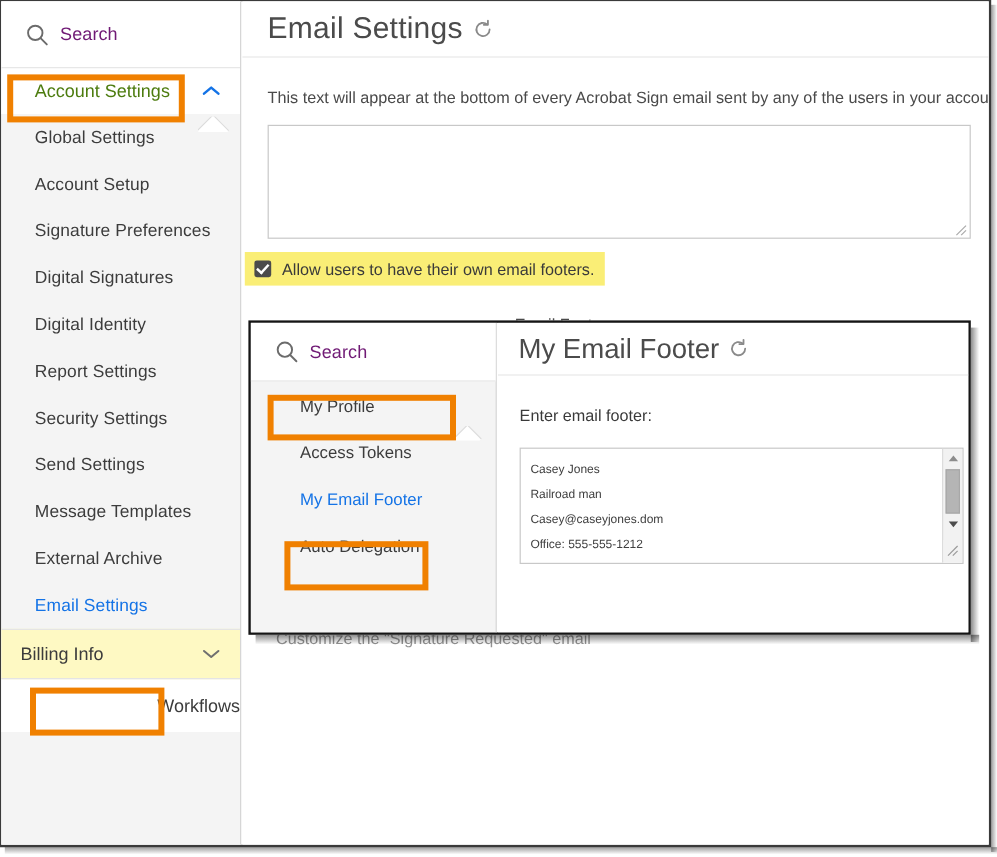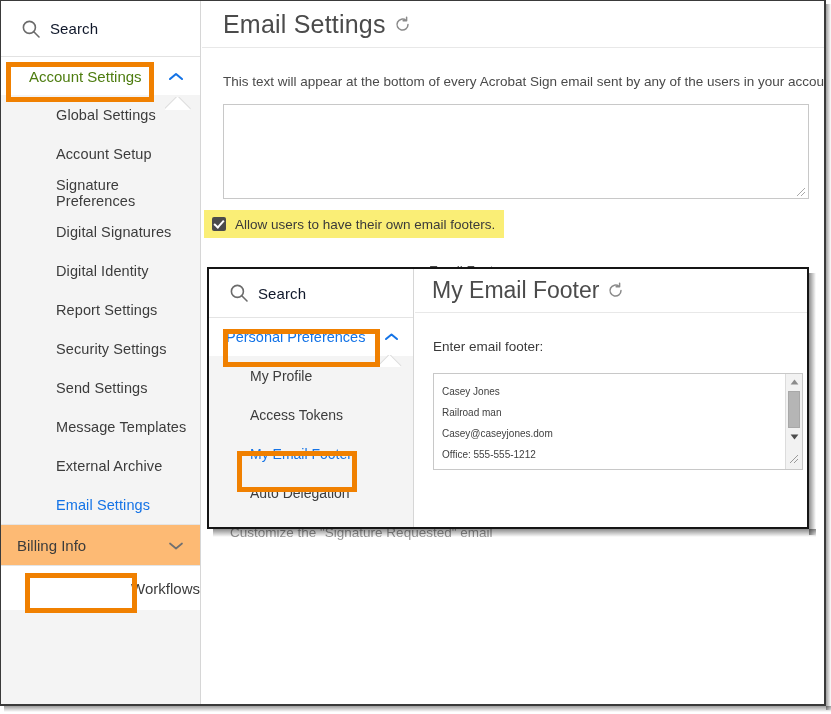--- a/index.html
+++ b/index.html
@@ -58,21 +58,21 @@
     background: #ffffff;
     border-bottom: 1px solid #e2e2e2;
     display: flex;
     align-items: center;
     padding-left: 20px;
   }
   .search-icon { width: 20px; height: 20px; flex: 0 0 auto; margin-right: 9px; }
   .search-icon svg { display: block; }
   .search-ph {
     font-size: 15px;
-    color: #0f172a;
+    color: #701a75;
     letter-spacing: .1px;
   }
 
   .group-header {
     position: relative;
     height: 38px;
     background: #ffffff;
     display: flex;
     align-items: center;
     padding-left: 28px;
@@ -101,30 +101,30 @@
     border-left: 1px solid #dcdcdc;
     border-top: 1px solid #dcdcdc;
     transform: rotate(45deg);
   }
 
   .nav-list { padding: 0; margin: 0; list-style: none; }
   .nav-item {
     height: 39px;
     display: flex;
     align-items: center;
-    padding-left: 55px;
+    padding-left: 28px;
     font-size: 14.5px;
     color: #3c3c3c;
     letter-spacing: .1px;
   }
   .nav-item.active-link { color: #1473E6; }
 
   .group-footer {
     height: 42px;
-    background: #fdba74;
+    background: #fef9c3;
     border-top: 1px solid #e4e4e4;
     border-bottom: 1px solid #e4e4e4;
     display: flex;
     align-items: center;
     padding-left: 16px;
     font-size: 15px;
     color: #3c3c3c;
     position: relative;
   }
   .group-footer .chev { position: absolute; right: 16px; top: 50%; transform: translateY(-50%); }
@@ -499,28 +499,20 @@
         <div class="inset-search-row">
           <span class="search-icon">
             <svg width="20" height="20" viewBox="0 0 20 20">
               <circle cx="8.4" cy="8.4" r="6" fill="none" stroke="#6b6b6b" stroke-width="1.6"></circle>
               <line x1="12.8" y1="12.8" x2="18" y2="18" stroke="#6b6b6b" stroke-width="1.6" stroke-linecap="round"></line>
             </svg>
           </span>
           <span class="search-ph">Search</span>
         </div>
 
-        <div class="inset-group-header">
-          <span>Personal Preferences</span>
-          <span class="chev">
-            <svg width="15" height="10" viewBox="0 0 15 10">
-              <path d="M2 7 L7.5 2.5 L13 7" fill="none" stroke="#1473E6" stroke-width="2" stroke-linecap="round" stroke-linejoin="round"></path>
-            </svg>
-          </span>
-        </div>
         <div class="inset-caret-notch"></div>
 
         <ul class="nav-list">
           <li class="inset-nav-item">
               <span>My Profile</span>
             </li>
           <li class="inset-nav-item">
               <span>Access Tokens</span>
             </li>
           <li class="inset-nav-item active-link">

